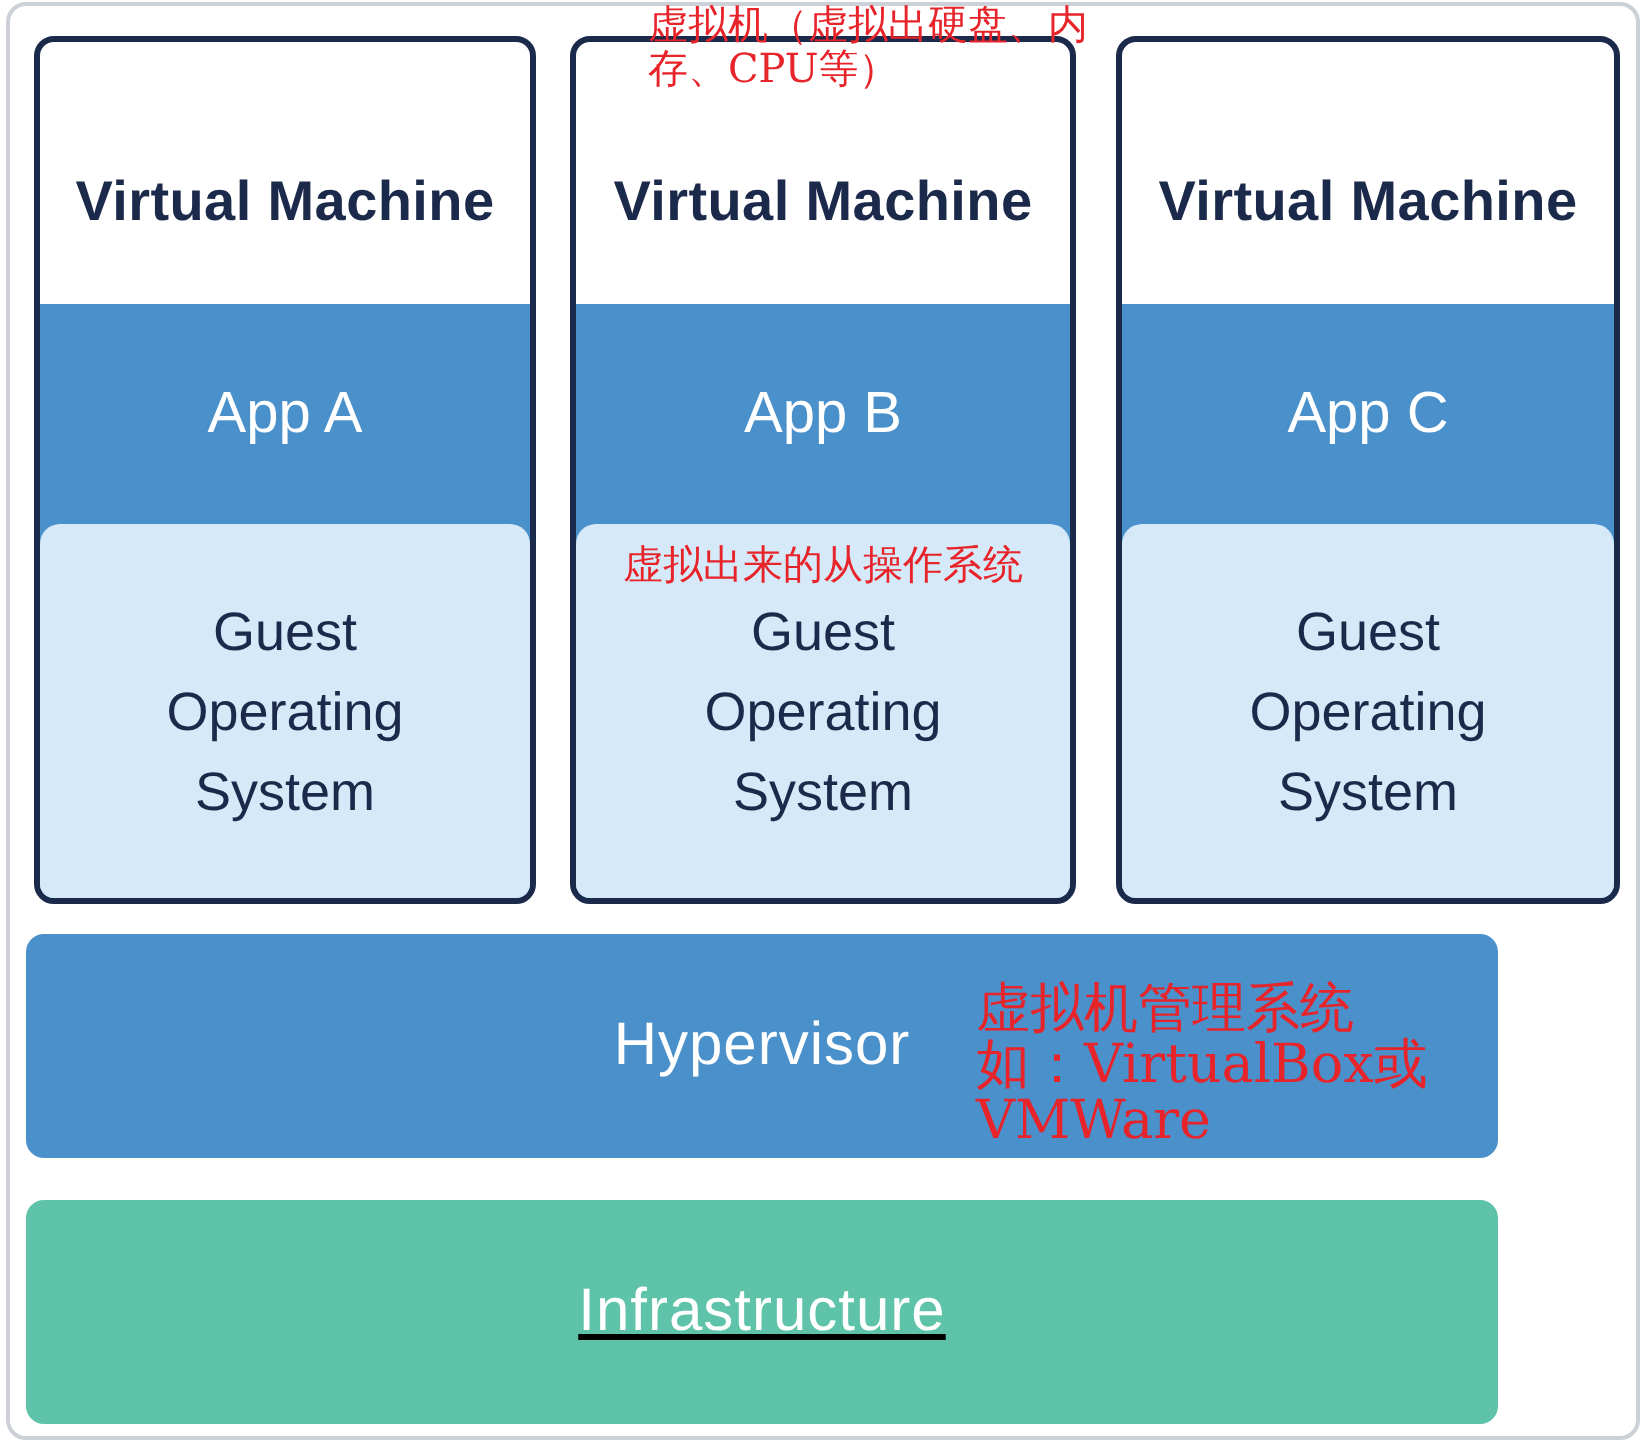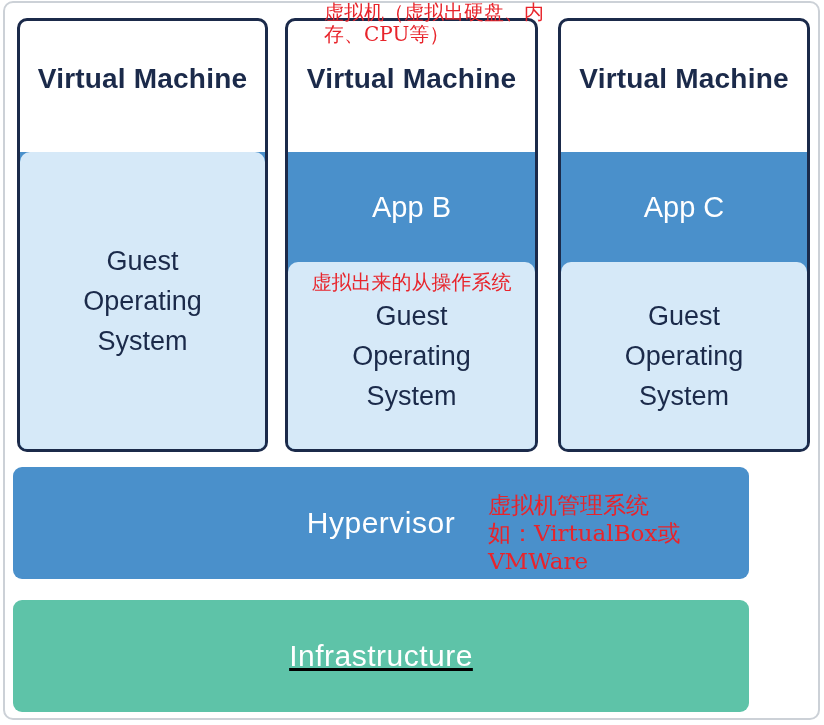--- a/index.html
+++ b/index.html
@@ -5,21 +5,21 @@
   html,body{margin:0;padding:0;background:#ffffff;}
   body{width:824px;height:725px;position:relative;overflow:hidden;
        font-family:"Liberation Sans",sans-serif;}
   .frame{position:absolute;left:3px;top:1px;width:813px;height:715px;
          border:2px solid #ccd1d7;border-radius:10px;background:#ffffff;}
 
   
   .vm-box{position:absolute;top:18px;height:434px;box-sizing:border-box;
           border:3px solid #1b2a4a;border-radius:10px;background:#ffffff;
           overflow:hidden;display:flex;flex-direction:column;}
-  .vm-header{flex:0 0 131px;text-align:center;padding-top:42px;box-sizing:border-box;
+  .vm-header{flex:0 0 131px;text-align:center;padding-top:64px;box-sizing:border-box;
              font-size:28px;font-weight:bold;color:#1b2a4a;letter-spacing:0.2px;}
   .vm-app{flex:0 0 110px;background:#4a90cb;position:relative;
           display:flex;align-items:center;justify-content:center;}
   .app-label{color:#ffffff;font-size:29px;}
   .vm-bottom{flex:1;background:#4a90cb;}
   .vm-guest{height:100%;background:#d6e9f8;border-radius:10px 10px 0 0;position:relative;
             display:flex;align-items:center;justify-content:center;}
   .guest-label{color:#1b2a4a;font-size:27px;line-height:40px;text-align:center;
                white-space:pre-line;}
 
@@ -30,30 +30,34 @@
   .bar-infrastructure{top:600px;background:#5ec3a8;text-decoration:underline;}
   .bar-label{color:#ffffff;font-size:30px;letter-spacing:0.5px;}
 
   
   .note{font-family:"DejaVu Serif",serif;color:#e8242b;white-space:pre-line;}
   .note-top{position:absolute;left:296px;top:1px;font-size:20px;line-height:22px;z-index:5;margin-left:28px;}
   .note-app{position:absolute;left:0;right:0;top:10px;text-align:center;
             font-size:19px;line-height:20px;}
   .note-guest{position:absolute;left:0;right:0;top:9px;text-align:center;
               font-size:20px;line-height:22px;}
-  .note-hypervisor{position:absolute;left:475px;top:24px;font-size:23px;line-height:28px;}
+  .note-hypervisor{position:absolute;left:475px;top:24px;font-size:27px;line-height:28px;}
   .note-infrastructure{position:absolute;left:492px;top:22px;font-size:26px;line-height:27px;}
 </style>
 </head>
 <body>
 
 <div class="frame"></div>
 
 <div class="vm-box" style="left:17px;width:251px;">
   <div class="vm-header">Virtual Machine</div>
+  <div class="vm-app">
+    <div class="note note-app"></div>
+    <div class="app-label">App A</div>
+  </div>
   <div class="vm-bottom">
     <div class="vm-guest">
       <div class="note note-guest"></div>
       <div class="guest-label">Guest
 Operating
 System</div>
     </div>
   </div>
 </div>
 

